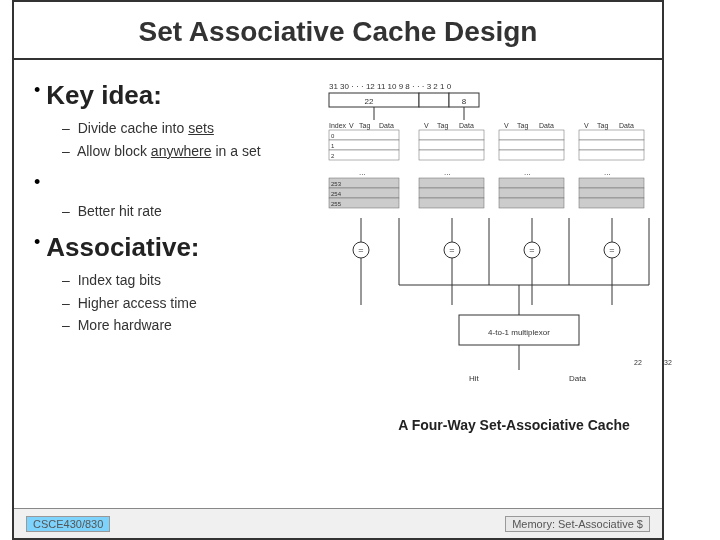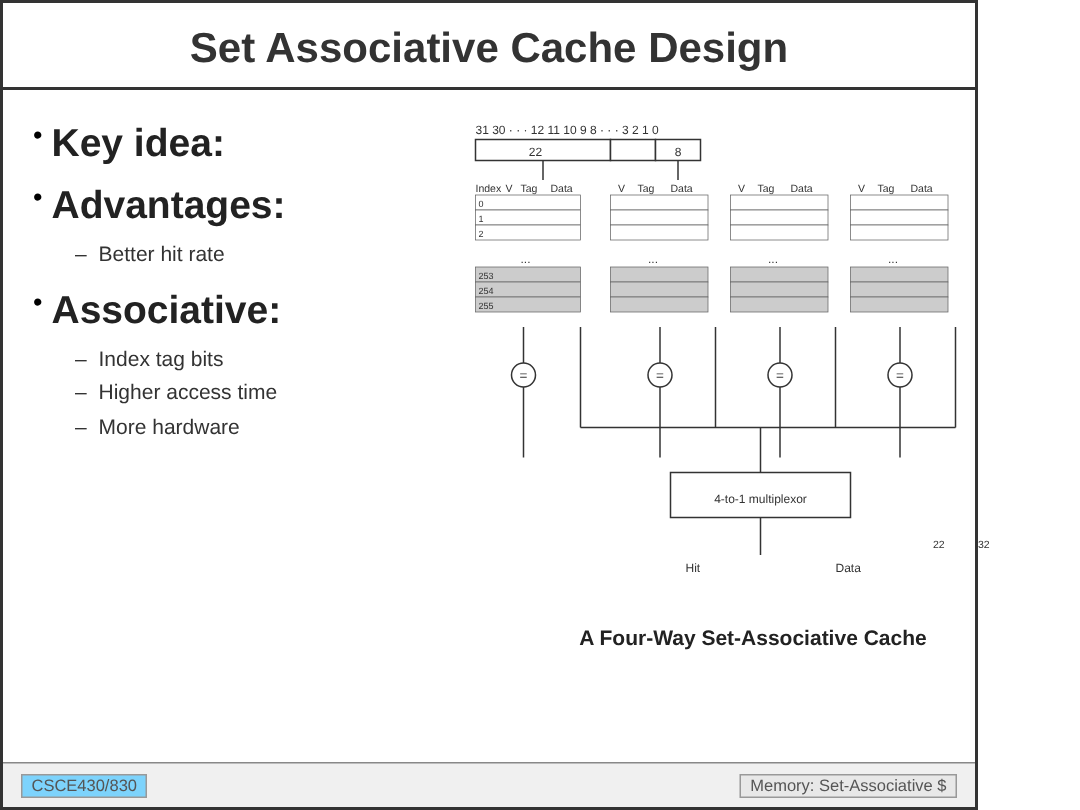--- a/index.html
+++ b/index.html
@@ -14,20 +14,21 @@
     }
 
     .slide-container {
       width: 652px;
       height: 540px;
       background: #ffffff;
       border: 2px solid #333;
       position: relative;
       display: flex;
       flex-direction: column;
+      margin-left: 12px;
     }
 
     .title-section {
       border-bottom: 2px solid #333;
       padding: 14px 20px 10px 20px;
       text-align: center;
     }
 
     .title-text {
       font-size: 28px;
@@ -148,26 +149,35 @@
 
   <div class="content-area">
 
     <div class="left-content">
 
       <div class="bullet-section">
         <div class="main-bullet">
           <span class="bullet-dot">•</span>
           <span class="main-bullet-text">Key idea:</span>
         </div>
+        <div class="sub-bullets">
+          <div class="sub-bullet">
+            <span class="dash">–</span>
+            Divide cache into <span class="underline">sets</span>
+          </div>
+          <div class="sub-bullet">
+            <span class="dash">–</span>
+            Allow block <span class="underline">anywhere</span> in a set
+          </div>
+        </div>
       </div>
 
       <div class="bullet-section">
         <div class="main-bullet">
           <span class="bullet-dot">•</span>
-          <span class="main-bullet-text">Advantages:</span>
         </div>
         <div class="sub-bullets">
           <div class="sub-bullet">
             <span class="dash">–</span>
             <span>Better hit rate</span>
           </div>
         </div>
       </div>
 
       <div class="bullet-section">

